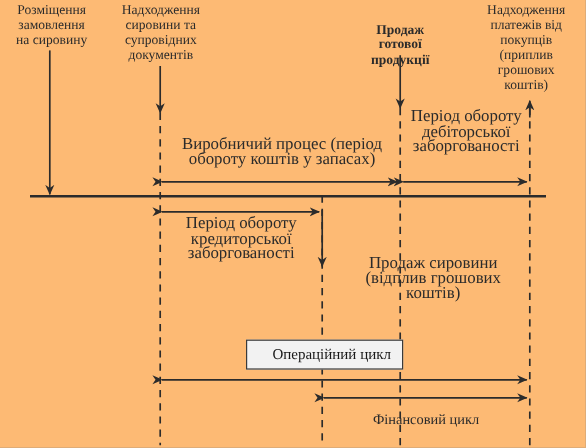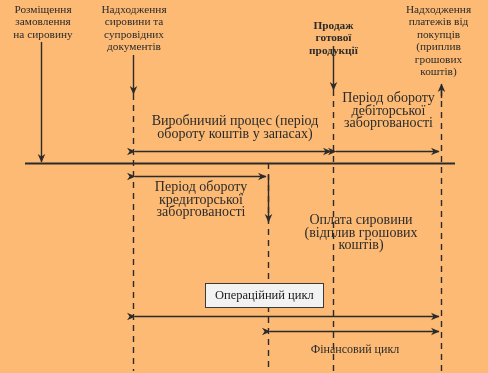--- a/index.html
+++ b/index.html
@@ -36,21 +36,21 @@
     letter-spacing: 0px;
   }
   .lbl-top { font-size: 11.3px; line-height: 12.4px; }
   .cycle-box {
     position: absolute;
     background: #f2f2f2;
     border: 1px solid #3a3a3a;
     color: #1a1a1a;
     font-size: 12.5px;
     line-height: 16px;
-    padding: 3px 9px 4px 9px;
+    padding: 3px 9px 4px 21px;
     text-align: right;
     white-space: nowrap;
   }
 </style>
 </head>
 <body>
 
 <div id="diagram-root">
 
   <svg class="layer" viewBox="0 0 488 373" xmlns="http://www.w3.org/2000/svg">
@@ -114,21 +114,21 @@
 обороту коштів у запасах)</div>
 
   <div class="lbl" style="left:336px; top:92px; width:105px;">Період обороту
 дебіторської
 заборгованості</div>
 
   <div class="lbl" style="left:136px; top:181px; width:130px;">Період обороту
 кредиторської
 заборгованості</div>
 
-  <div class="lbl" style="left:288px; top:214px; width:146px;">Оплата сировини
+  <div class="lbl" style="left:288px; top:214px; width:146px;">Продаж сировини
 (відплив грошових
 коштів)</div>
 
   <div class="cycle-box" style="left:205px; top:283px;">Операційний цикл</div>
 
   <div class="lbl" style="left:275px; top:343px; width:160px; font-size:12px;text-align:center;">Фінансовий цикл</div>
 
 </div>
 
 </body></html>

